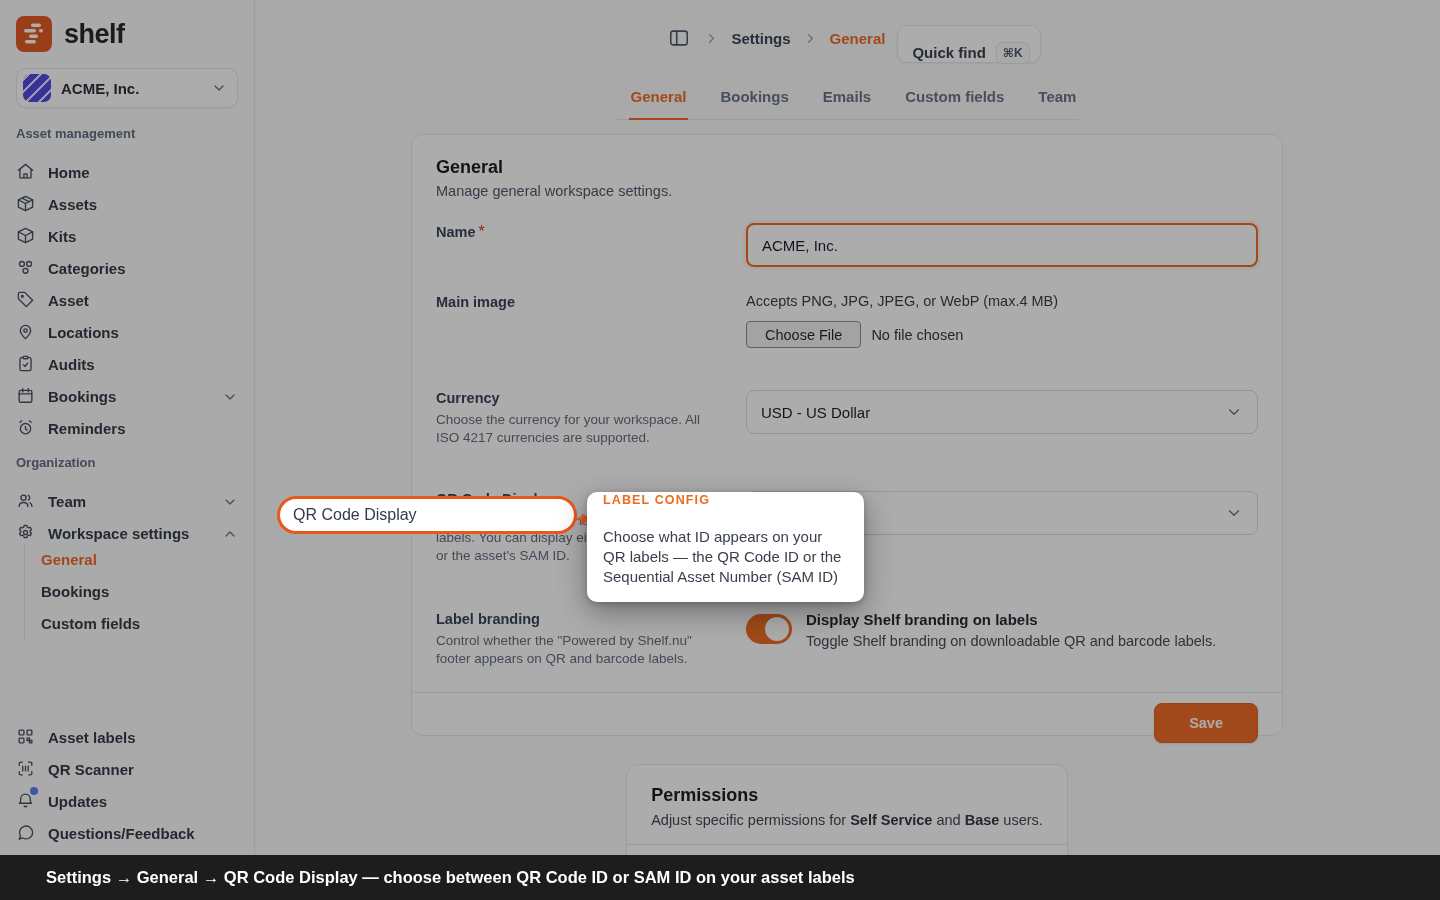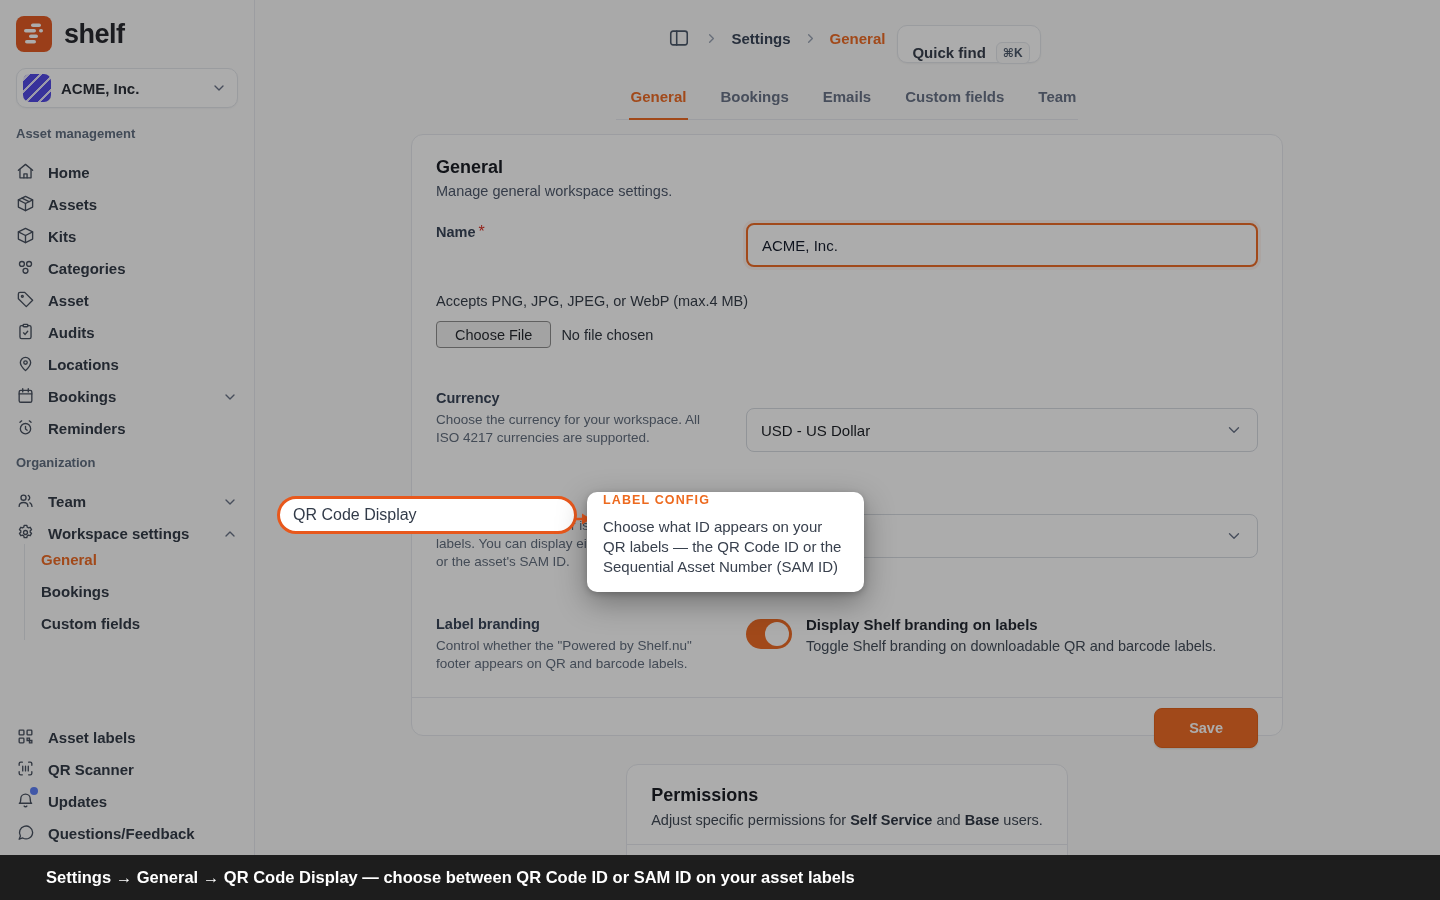--- a/index.html
+++ b/index.html
@@ -93,21 +93,21 @@
   .file-row { margin-top:12px; display:flex; align-items:center; gap:10px; }
   .file-btn {
     border:1px solid #8c8c8c; background:#f2f2f2; border-radius:4px;
     height:27px; padding:0 18px; font-size:14.5px; color:#1f2329;
     font-family:inherit; cursor:pointer;
   }
   .file-none { font-size:14.5px; color:#2b323c; }
   .select {
     height:44px; border:1px solid #d6dae1; border-radius:8px;
     display:flex; align-items:center; padding:0 14px; font-size:15px;
-    color:#15191f; background:#fff; cursor:pointer;margin-top:18px;
+    color:#15191f; background:#fff; cursor:pointer;
   }
   .select .chev { margin-left:auto; color:#667085; display:flex; }
 
   .toggle-control { display:flex; gap:14px; align-items:flex-start; }
   .toggle { width:46px; height:30px; min-width:46px; border-radius:16px; background:#EF6820; position:relative; margin-top:3px; cursor:pointer; }
   .toggle .knob { position:absolute; top:3px; right:3px; width:24px; height:24px; border-radius:50%; background:#fff; }
   .toggle-title { font-size:15px; font-weight:600; color:#1d232c; }
   .toggle-desc { font-size:14.5px; color:#3f4956; margin-top:5px; }
 
   .save-divider { border:none; border-top:1px solid #e7e9ee; margin:24px -24px 0; }
@@ -131,21 +131,21 @@
     z-index:60; display:flex; align-items:center; padding-left:13px;
     font-size:16px; color:#323b49;
   }
   .hl-arrow { position:absolute; left:570px; top:510px; z-index:58; color:#e8581c; }
   .annot-tooltip {
     position:absolute; left:587px; top:492px; width:277px; z-index:65;
     background:#fff; border-radius:10px; padding:1px 16px 15px;
     box-shadow:0 10px 30px rgba(0,0,0,.35), 0 2px 6px rgba(0,0,0,.2);
   }
   .tooltip-title { font-size:12.5px; font-weight:bold; color:#ED6A1F; letter-spacing:.09em; }
-  .tooltip-body { margin-top:10px; font-size:15px; line-height:1.33; color:#39414e; }
+  .tooltip-body { margin-top:20px; font-size:15px; line-height:1.33; color:#39414e; }
 
   .status-bar {
     position:absolute; left:0; top:855px; width:1440px; height:45px;
     background:#1d1d1d; z-index:70; display:flex; align-items:center; padding-left:46px;
   }
   .status-text { color:#fff; font-size:16.5px; font-weight:600; }
 
   svg { display:block; }
 </style>
 </head>
@@ -226,35 +226,35 @@
           <svg width="19" height="19" viewBox="0 0 24 24" fill="none" stroke="currentColor" stroke-width="1.7" stroke-linecap="round" stroke-linejoin="round">
             <path d="M3 11V5a2 2 0 0 1 2-2h6l10 10-8 8L3 11z"></path>
             <circle cx="8" cy="8" r="1.2"></circle>
           </svg>
         </span>
       <span>Asset</span>
     </a>
     <a class="nav-item">
       <span class="nav-icon">
           <svg width="19" height="19" viewBox="0 0 24 24" fill="none" stroke="currentColor" stroke-width="1.7" stroke-linecap="round" stroke-linejoin="round">
+            <path d="M12 21c-4-3.7-6.5-7-6.5-10.2a6.5 6.5 0 0 1 13 0C18.5 14 16 17.3 12 21z"></path>
+            <circle cx="12" cy="10.8" r="2.2"></circle>
+          </svg>
+        </span>
+      <span>Locations</span>
+    </a>
+    <a class="nav-item">
+      <span class="nav-icon">
+          <svg width="19" height="19" viewBox="0 0 24 24" fill="none" stroke="currentColor" stroke-width="1.7" stroke-linecap="round" stroke-linejoin="round">
             <path d="M9 4.5h-2a2 2 0 0 0-2 2V19a2 2 0 0 0 2 2h10a2 2 0 0 0 2-2V6.5a2 2 0 0 0-2-2h-2"></path>
             <rect x="9" y="3" width="6" height="3" rx="1"></rect>
             <path d="m9.5 13.7 2 2 3.3-4"></path>
           </svg>
         </span>
       <span>Audits</span>
-    </a>
-    <a class="nav-item">
-      <span class="nav-icon">
-          <svg width="19" height="19" viewBox="0 0 24 24" fill="none" stroke="currentColor" stroke-width="1.7" stroke-linecap="round" stroke-linejoin="round">
-            <path d="M12 21c-4-3.7-6.5-7-6.5-10.2a6.5 6.5 0 0 1 13 0C18.5 14 16 17.3 12 21z"></path>
-            <circle cx="12" cy="10.8" r="2.2"></circle>
-          </svg>
-        </span>
-      <span>Locations</span>
     </a>
     <a class="nav-item">
       <span class="nav-icon">
           <svg width="19" height="19" viewBox="0 0 24 24" fill="none" stroke="currentColor" stroke-width="1.7" stroke-linecap="round" stroke-linejoin="round">
             <rect x="4" y="5.5" width="16" height="15" rx="2"></rect>
             <path d="M4 10h16"></path>
             <path d="M8.5 3.5v4M15.5 3.5v4"></path>
           </svg>
         </span>
       <span>Bookings</span>
@@ -402,20 +402,23 @@
       <div class="form-row row-name">
         <div class="col-label">
           <span class="row-label">Name</span><span class="req">*</span>
         </div>
         <div class="col-control">
           <input class="text-input" type="text" value="ACME, Inc." style="">
         </div>
       </div>
 
       <div class="form-row row-image">
+        <div class="col-label">
+          <span class="row-label">Main image</span>
+        </div>
         <div class="col-control">
           <div class="hint">Accepts PNG, JPG, JPEG, or WebP (max.4 MB)</div>
           <div class="file-row">
             <button class="file-btn">Choose File</button>
             <span class="file-none">No file chosen</span>
           </div>
         </div>
       </div>
 
       <div class="form-row row-currency">

